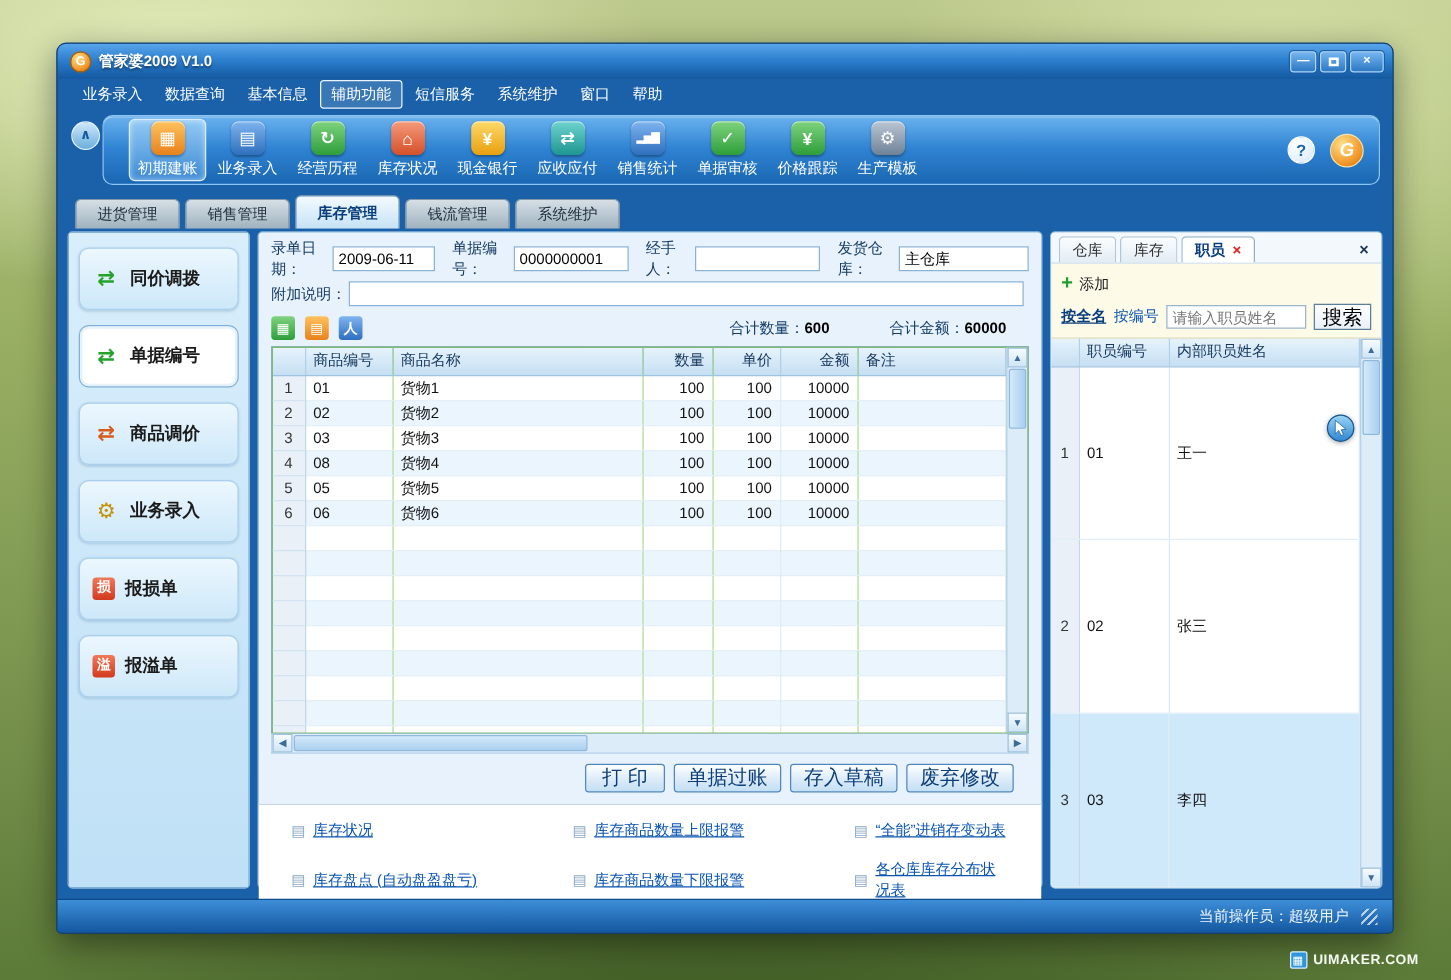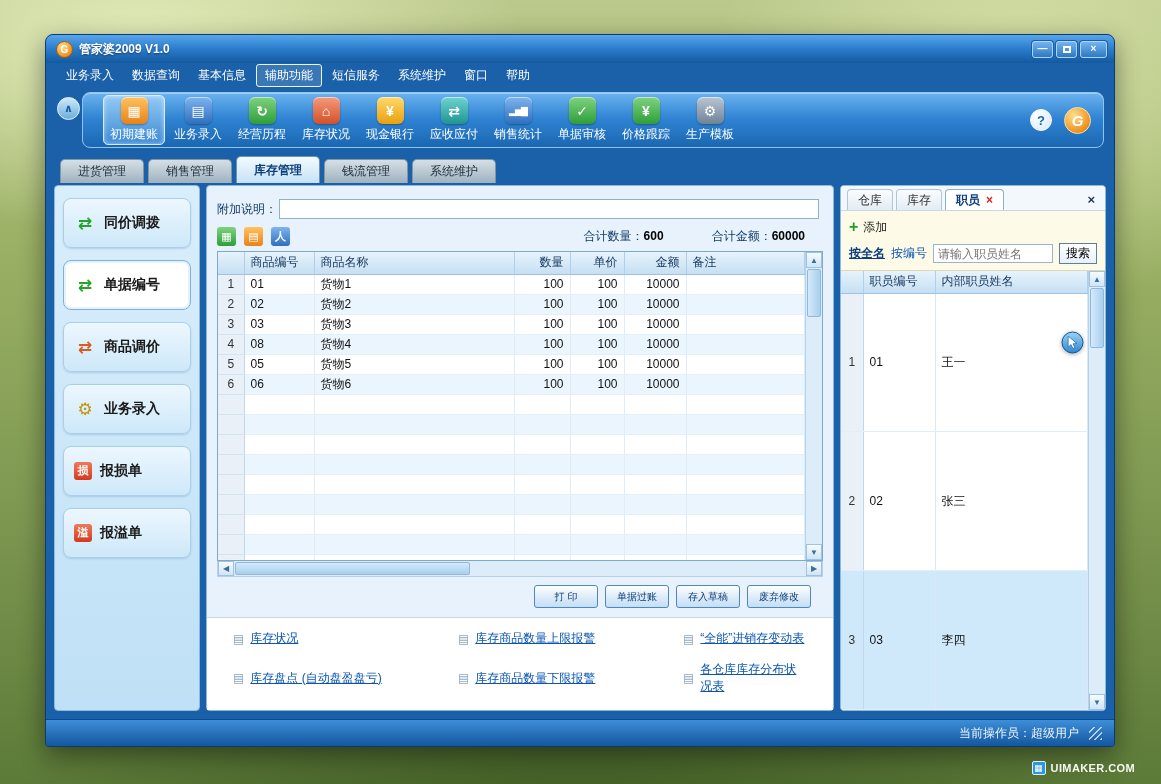--- a/index.html
+++ b/index.html
@@ -110,21 +110,21 @@
   .vfill{flex:1;}
   .hscroll{height:16px;flex:0 0 16px;display:flex;background:#ddecf9;border:1px solid #b5d2ea;border-top:none;margin-bottom:5px;}
   .hbtn{width:16px;flex:0 0 16px;background:linear-gradient(#f6fbfe,#cfe5f6);border:1px solid #9fc2de;
     color:#3c6c9c;font-size:8px;display:flex;align-items:center;justify-content:center;}
   .hthumb{width:235px;flex:0 0 235px;margin:1px;background:linear-gradient(#d4eafa,#a9cfee);
     border:1px solid #8fb8dc;border-radius:2px;}
   .hfill{flex:1;}
   
   .actions{display:flex;justify-content:flex-end;gap:7px;padding:3px 12px 9px;flex:0 0 auto;}
   .action-btn{min-width:64px;height:23px;padding:0 10px;border:1px solid #4f86bd;border-radius:3px;
-    background:linear-gradient(#feffff,#dcebf9 55%,#c3dff4);color:#0b3e7a;font-size:10px;font-family:inherit;cursor:default;}
+    background:linear-gradient(#feffff,#dcebf9 55%,#c3dff4);color:#0b3e7a;font-size:16px;font-family:inherit;cursor:default;}
   
   .links{flex:1;background:#fff;border-top:1px solid #c5d9ea;margin:0 -10px;padding:12px 26px 6px;
     display:grid;grid-template-columns:225px 225px auto;row-gap:14px;align-content:start;}
   .qlink{display:flex;align-items:center;gap:6px;color:#0b55b0;cursor:default;}
   .qlink .ltext{text-decoration:underline;}
   .link-icon{color:#8aa6c0;font-size:12px;}
   
   .rightpanel{width:266px;flex:0 0 266px;background:#fff;border:1px solid #8fb9da;border-radius:4px;
     display:flex;flex-direction:column;position:relative;overflow:hidden;}
   .rp-tabs{height:25px;flex:0 0 25px;display:flex;align-items:flex-end;gap:3px;padding:3px 6px 0;
@@ -135,21 +135,21 @@
   .tabclose{color:#d22;font-weight:700;}
   .rp-close{margin-left:auto;align-self:center;color:#1c3550;font-weight:700;padding:0 4px;font-size:13px;}
   .rp-filter{background:#fdfae8;border-bottom:1px solid #ded7b4;padding:6px 8px;flex:0 0 auto;}
   .add-row{display:flex;align-items:center;gap:5px;height:20px;color:#222;}
   .plus{color:#1d9e2e;font-weight:700;font-size:16px;line-height:16px;}
   .filter-row{display:flex;align-items:center;gap:6px;margin-top:6px;}
   .flink{color:#0b55b0;white-space:nowrap;}
   .flink.sel{font-weight:700;text-decoration:underline;color:#0a3e7d;}
   .search-input{flex:1;min-width:0;height:19px;border:1px solid #9ab4c8;padding:0 4px;font-size:12px;font-family:inherit;}
   .search-btn{height:21px;padding:0 6px;border:1px solid #5c7f9c;background:linear-gradient(#fff,#e8f1f8);
-    font-size:12px;font-family:inherit;white-space:nowrap;cursor:default;}
+    font-size:16px;font-family:inherit;white-space:nowrap;cursor:default;}
   .staff-area{flex:1;display:flex;min-height:0;}
   .staff-left{flex:1;display:flex;flex-direction:row;min-width:0;}
   table.staff{width:100%;border-collapse:collapse;table-layout:fixed;}
   table.staff th{height:22px;background:linear-gradient(#e6f3fc,#c6dff3);border-right:1px solid #b0cfe9;
     border-bottom:1px solid #9fc2de;font-weight:400;color:#15365c;padding:0 6px;text-align:left;white-space:nowrap;}
   table.staff td{height:21px;border-right:1px solid #dbe9f5;border-bottom:1px solid #e2eef8;padding:0 6px;background:#fff;white-space:nowrap;}
   table.staff td.rownum{background:#e9f0f7;border-right:1px solid #c2d8ea;text-align:center;color:#333;}
   table.staff tr.selected td{background:#cfe9fb;}
   table.staff tr.selected td.rownum{background:#cfe9fb;}
   .staff-fill{flex:1;background-image:linear-gradient(#cfe0ef,#cfe0ef),linear-gradient(#cfe0ef,#cfe0ef);
@@ -275,20 +275,33 @@
           <span class="badge-icon">损</span>
           <span>报损单</span>
         </div>
         <div class="side-item">
           <span class="badge-icon">溢</span>
           <span>报溢单</span>
         </div>
       </div>
 
       <div class="center">
+        <div class="form-row">
+          <label>录单日期：</label>
+          <input class="fi" style="width: 82px;" value="2009-06-11">
+          <span class="gap"></span>
+          <label>单据编号：</label>
+          <input class="fi" style="width: 92px;" value="0000000001">
+          <span class="gap"></span>
+          <label>经手人：</label>
+          <input class="fi" style="width: 100px;" value="">
+          <span class="gap"></span>
+          <label>发货仓库：</label>
+          <input class="fi" style="width: 104px;" value="主仓库">
+        </div>
         <div class="form-row second">
           <label>附加说明：</label>
           <input class="fi note" value="" style="">
         </div>
         <div class="tools-row">
           <span class="mini-icon mi-green">▦</span>
           <span class="mini-icon mi-orange">▤</span>
           <span class="mini-icon mi-blue">人</span>
           <span class="totals">
             <span><span>合计数量：</span><span class="tv">600</span></span>

